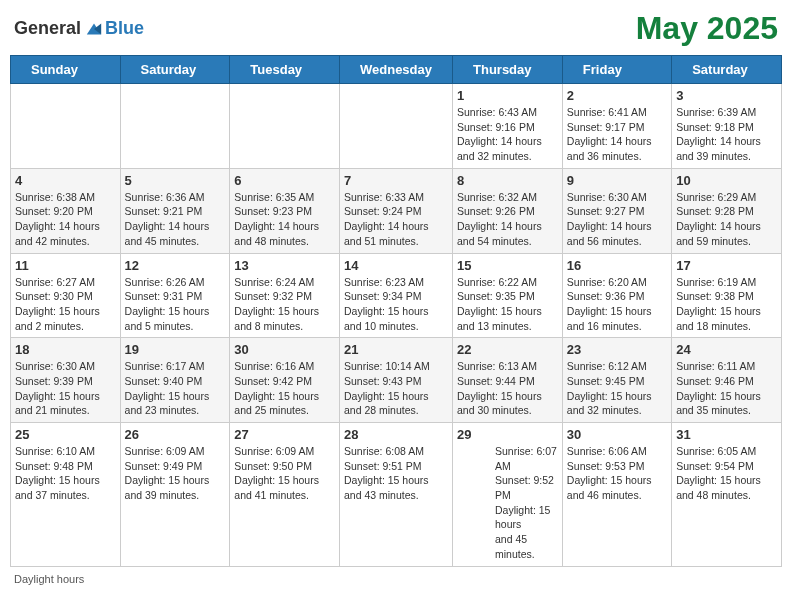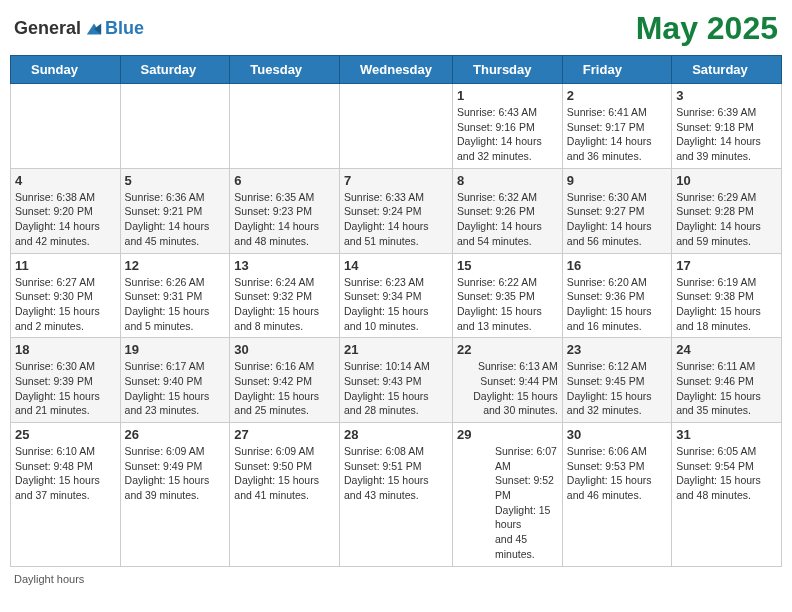--- a/index.html
+++ b/index.html
@@ -279,21 +279,21 @@
         </td>
         <td>
           <div class="day-number">21</div>
           <div class="day-info" style="white-space: pre-line;">Sunrise: 10:14 AM
 Sunset: 9:43 PM
 Daylight: 15 hours
 and 28 minutes.</div>
         </td>
         <td>
           <div class="day-number">22</div>
-          <div class="day-info" style="white-space: pre-line; text-align: right;">Sunrise: 6:13 AM
+          <div class="day-info" style="white-space: pre-line;">Sunrise: 6:13 AM
 Sunset: 9:44 PM
 Daylight: 15 hours
 and 30 minutes.</div>
         </td>
         <td>
           <div class="day-number">23</div>
           <div class="day-info" style="white-space: pre-line;">Sunrise: 6:12 AM
 Sunset: 9:45 PM
 Daylight: 15 hours
 and 32 minutes.</div>

